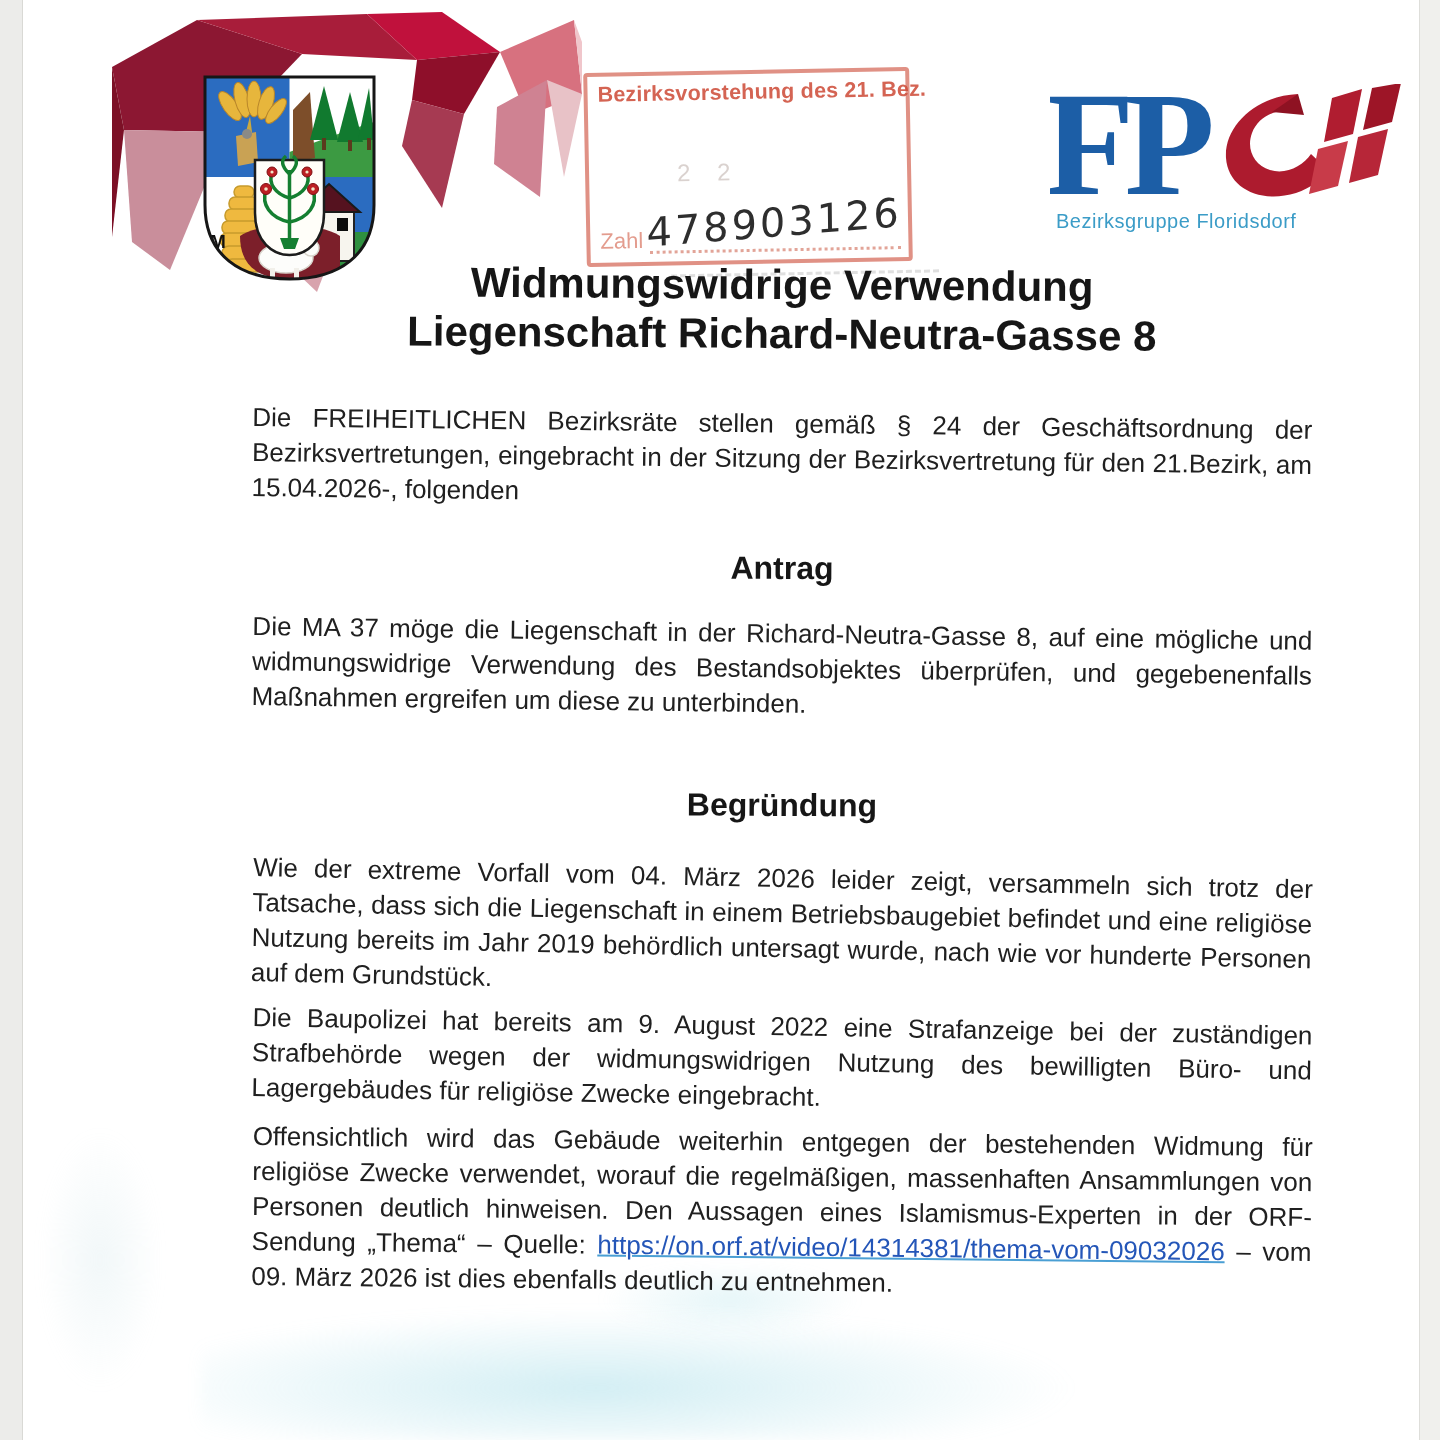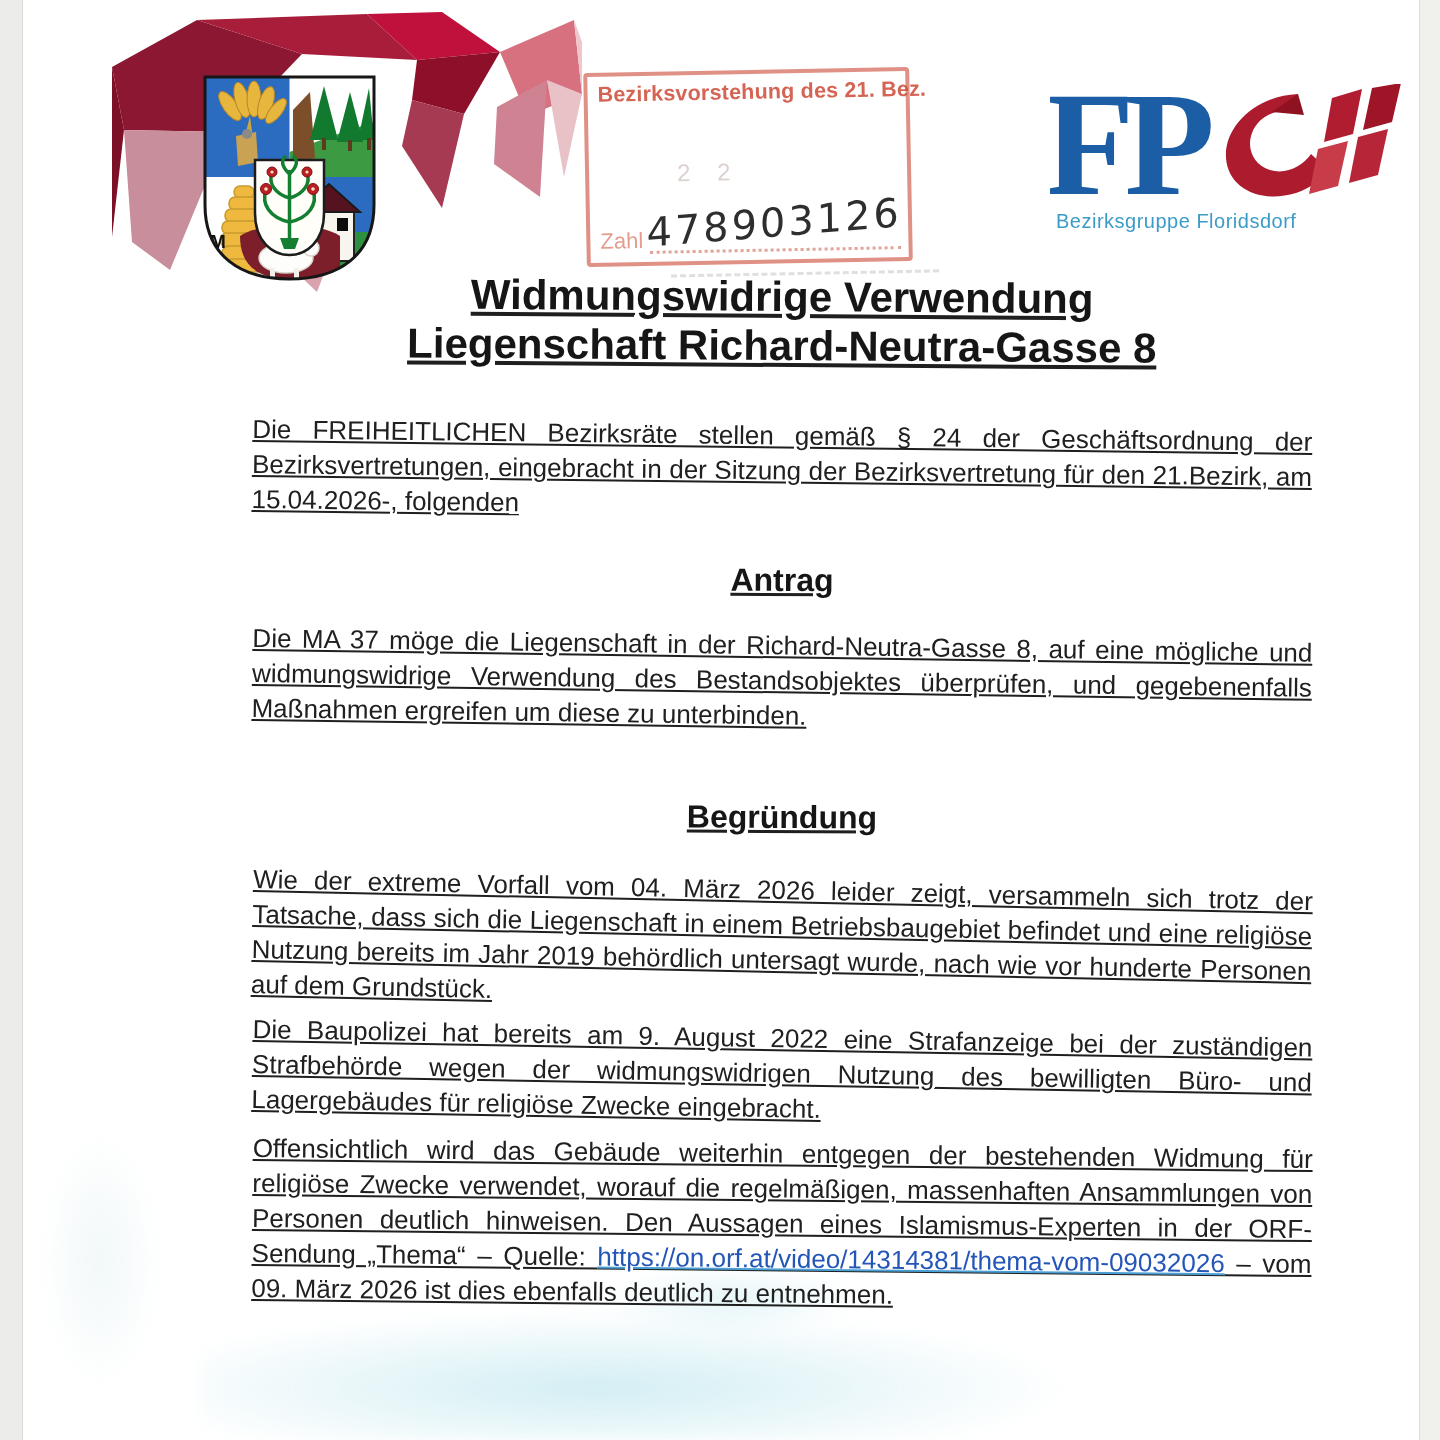--- a/index.html
+++ b/index.html
@@ -33,21 +33,21 @@
   .stamp-number{position:absolute;left:56px;bottom:14px;font-size:40px;
          color:#2e2e2e;font-family:"DejaVu Sans",sans-serif;
          letter-spacing:3px;transform:rotate(-3.5deg) skewX(-4deg);}
 
   
   .fpo{position:absolute;left:1050px;top:84px;z-index:3;}
   .fpo-sub{position:absolute;left:1056px;top:210px;font-size:20px;
            color:#3b9cc7;letter-spacing:.5px;z-index:3;}
 
   
-  .content{position:absolute;left:252px;top:272px;width:1060px;z-index:4;text-decoration:underline;}
+  .content{position:absolute;left:252px;top:260px;width:1060px;z-index:4;}
   h1{margin:0;text-align:center;font-size:42px;line-height:49px;
      font-weight:700;color:#161616;transform:rotate(.4deg);}
   h2{margin:0;text-align:center;font-size:32px;line-height:38px;
      font-weight:700;color:#161616;}
   p{margin:0;font-size:26px;line-height:35px;color:#202020;
     text-align:justify;transform-origin:left center;}
   .intro{margin-top:42px;transform:rotate(.7deg);}
   .h-antrag{margin-top:44px;transform:rotate(.3deg);}
   .p-antrag{margin-top:22px;transform:rotate(.8deg);}
   .h-begr{margin-top:72px;transform:rotate(.3deg);}

